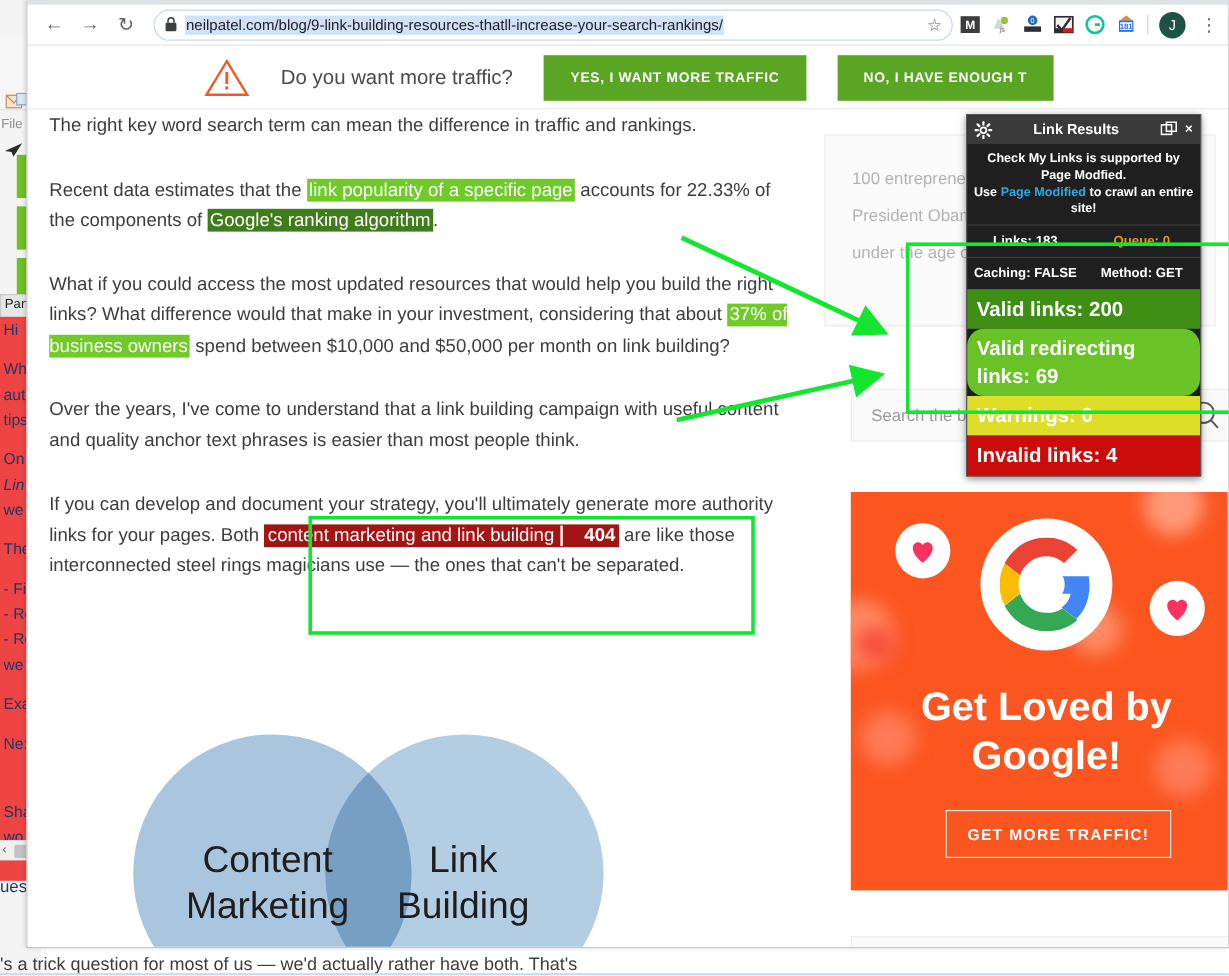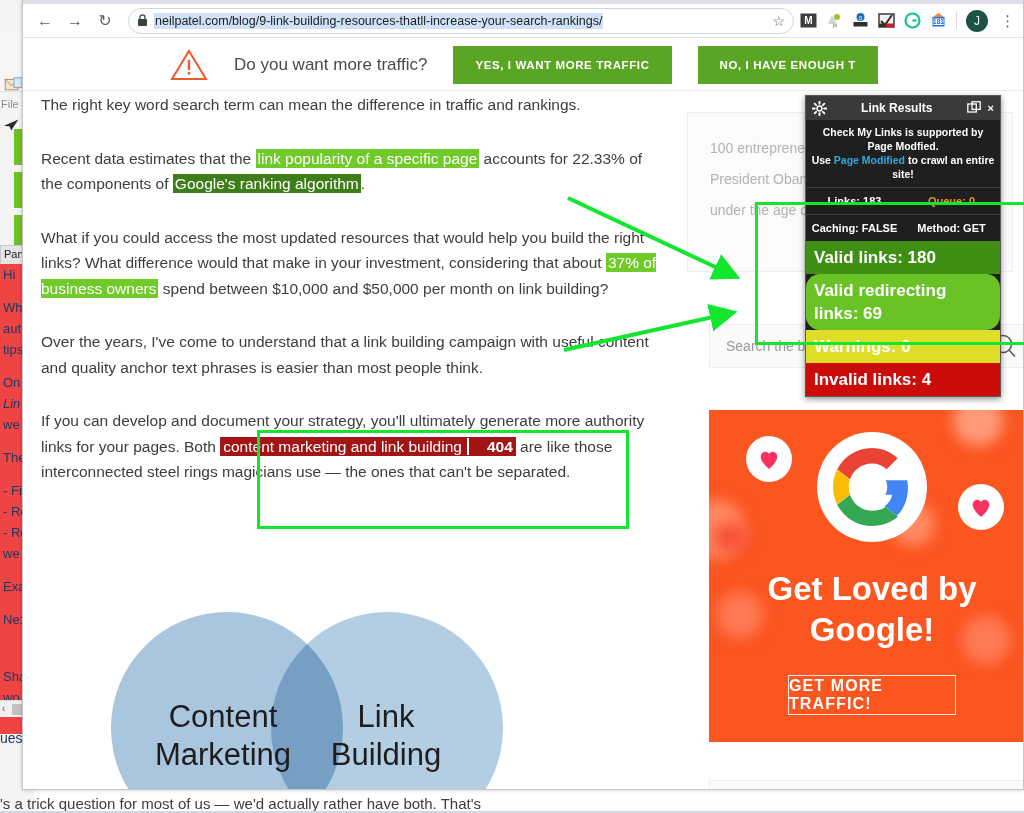--- a/index.html
+++ b/index.html
@@ -206,23 +206,23 @@
   .ad-google {
     position: absolute; left: 108px; top: 22px; width: 110px; height: 110px;
     border-radius: 50%; background: #ffffff;
     display:flex; align-items:center; justify-content:center;
   }
   .ad-title {
     position: absolute; left: 0; top: 158px; width: 326px; text-align: center;
     color: #fff; font-size: 33px; font-weight: bold; line-height: 41px;
   }
   .ad-cta {
-    position: absolute; left: 79px; top: 265px; width: 168px; height: 40px;
+    position: absolute; left: 79px; top: 265px; width: 188px; height: 40px;
     border: 1px solid rgba(255,255,255,.85); color: #fff;
-    font-size: 16px; font-weight: bold; letter-spacing: 1.1px;
+    font-size: 13px; font-weight: bold; letter-spacing: 1.1px;
     display:flex; align-items:center; justify-content:center; cursor: pointer;
   }
   .sb-card2 {
     position: absolute; left: 22px; top: 688px; width: 326px; height: 60px;
     background: #fafafa; border: 1px solid #eeeeee;
   }
 
   
   .linkres {
     position: absolute; left: 805px; top: 50px; width: 196px;
@@ -531,21 +531,21 @@
 
     <div class="lr-row">
       <div>Links: 183</div>
       <div class="queue">Queue: 0</div>
     </div>
     <div class="lr-row">
       <div>Caching: FALSE</div>
       <div>Method: GET</div>
     </div>
 
-    <div class="lr-bar lr-valid">Valid links: 180</div>
+    <div class="lr-bar lr-valid">Valid links: 200</div>
     <div class="lr-bar lr-redir">Valid redirecting links: 69</div>
     <div class="lr-bar lr-warn">Warnings: 0</div>
     <div class="lr-bar lr-inval">Invalid links: 4</div>
   </div>
 
   <div class="anno">
     <div class="anno-box anno-box-search"></div>
     <div class="anno-box anno-box-404"></div>
     <svg class="anno-svg" viewBox="0 0 1024 813">
       <defs>

